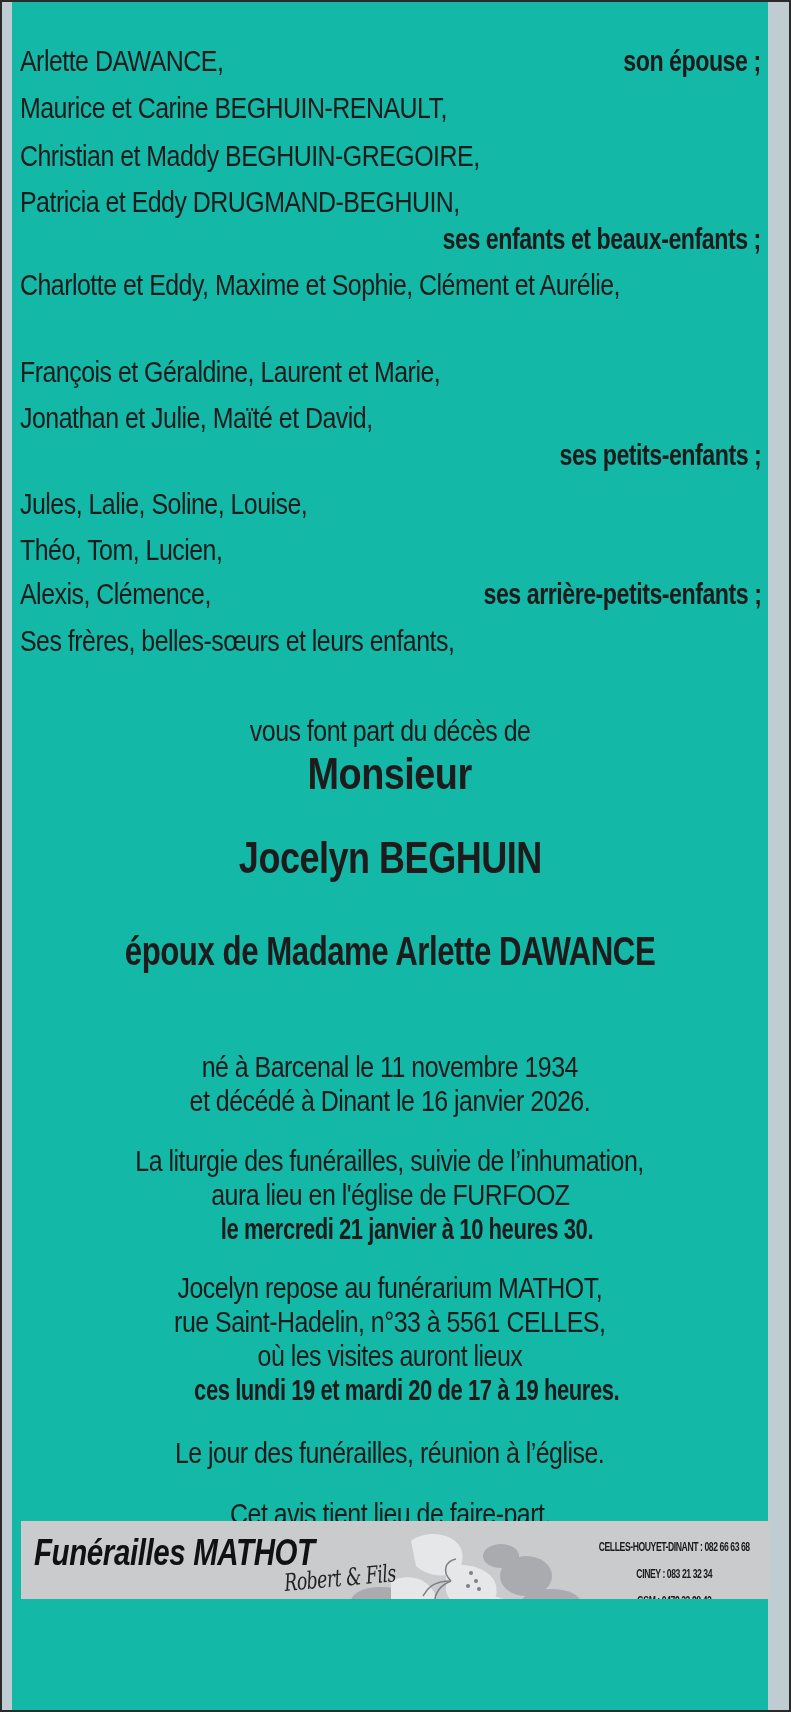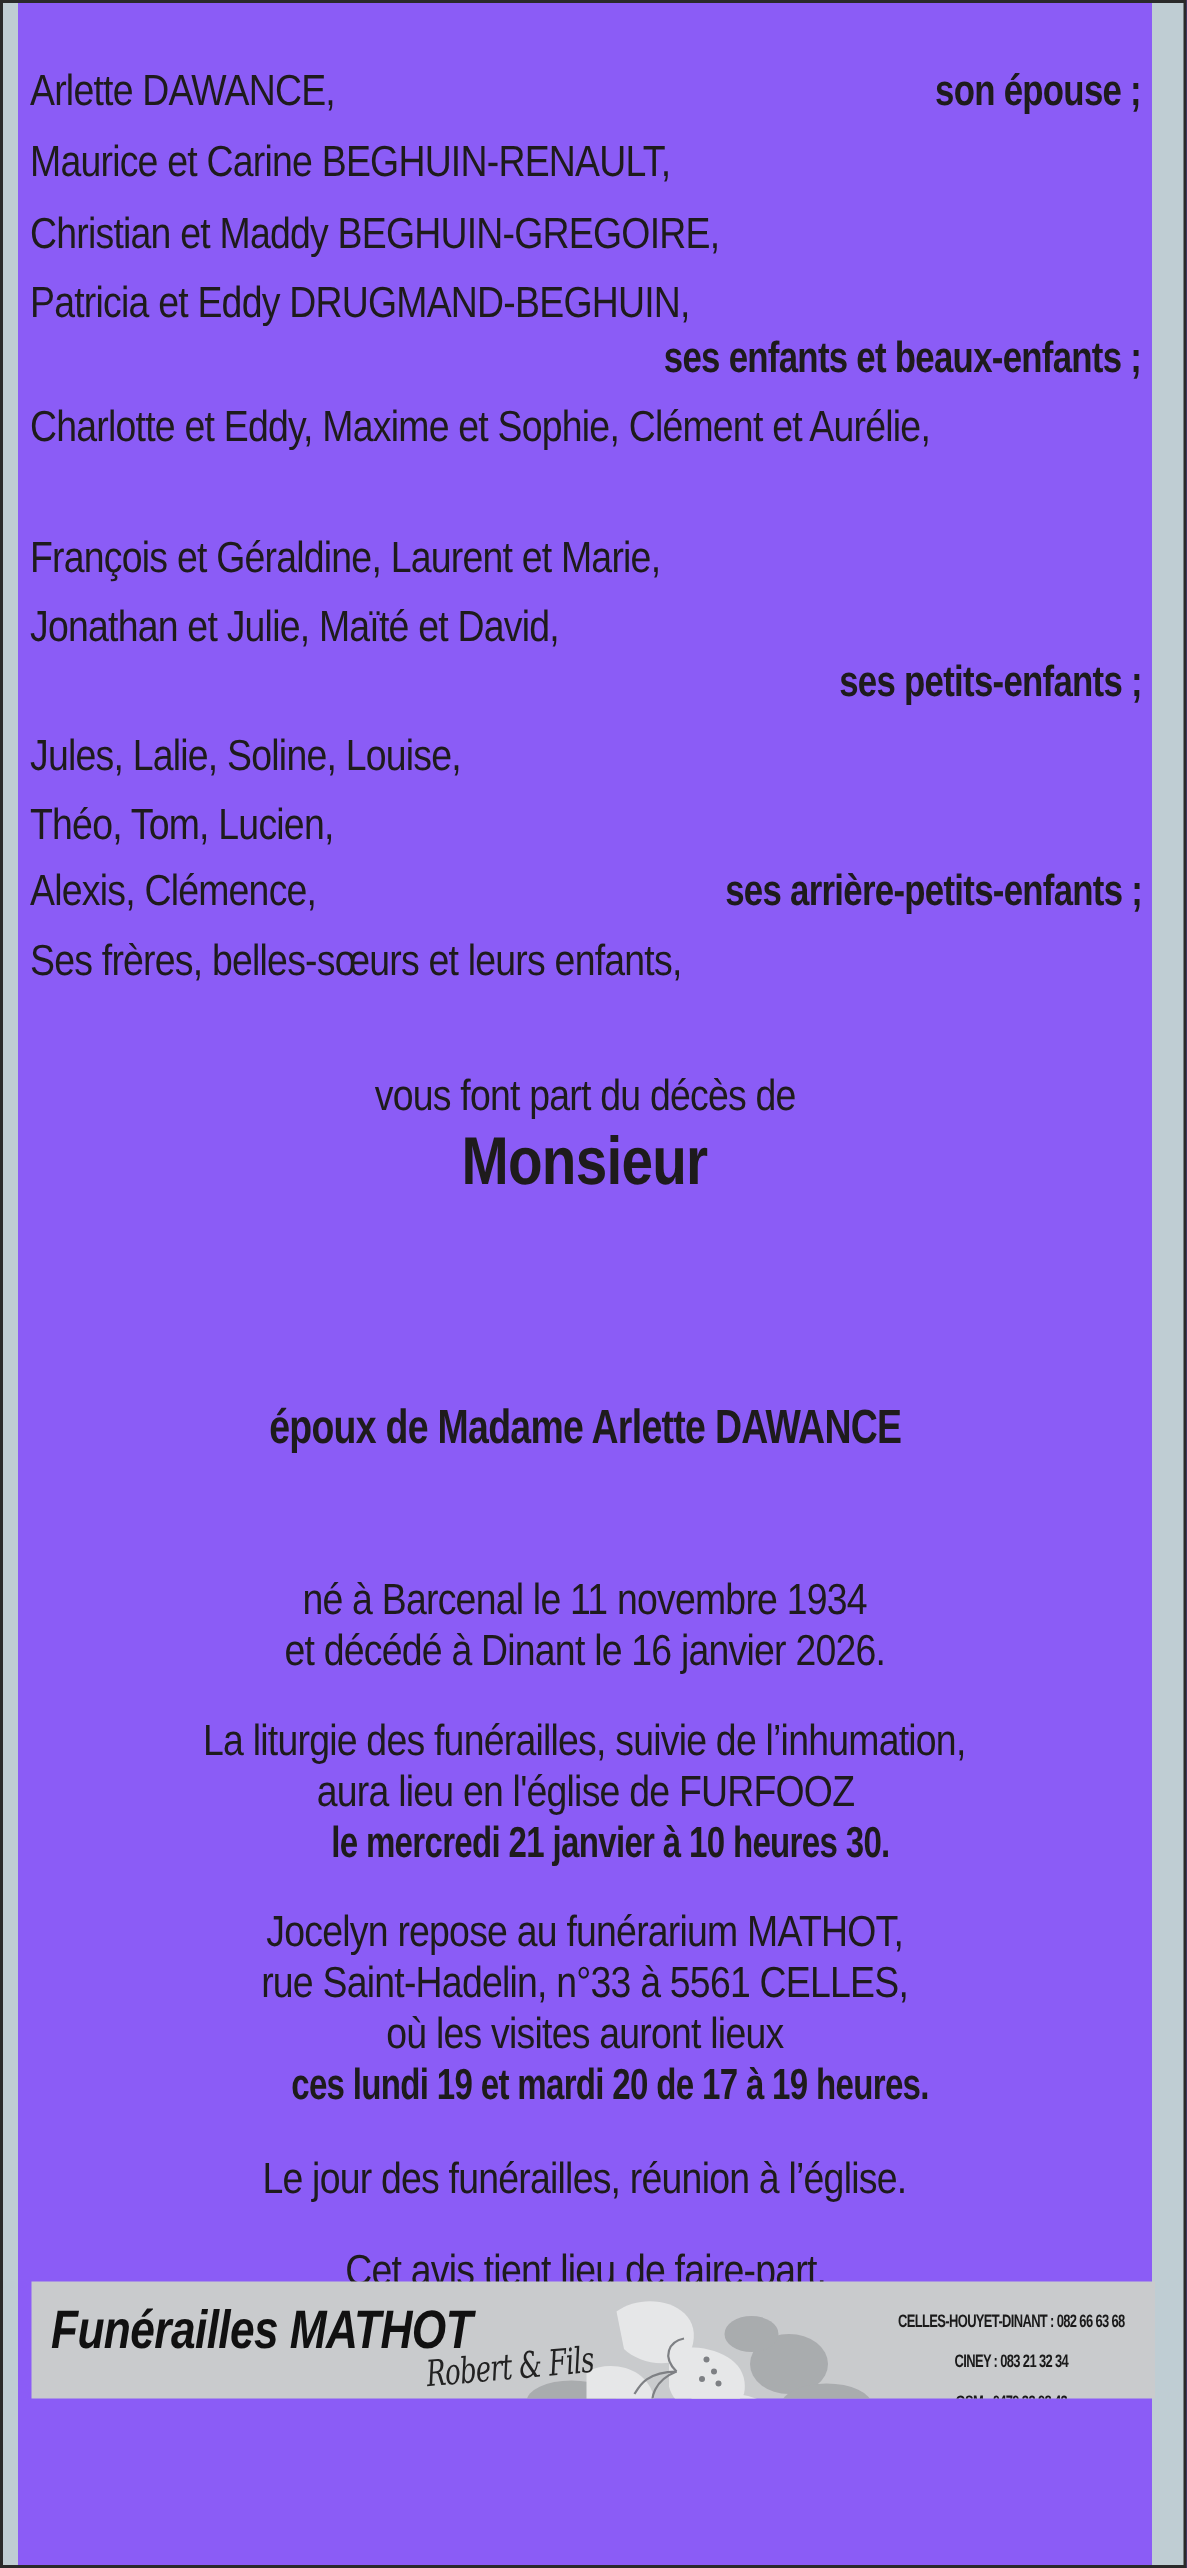--- a/index.html
+++ b/index.html
@@ -12,21 +12,21 @@
     .frame {
       position: absolute;
       left: 2px; top: 2px;
       width: 787px; height: 1708px;
       background: #bfcdd3;
     }
     .paper {
       position: absolute;
       left: 10px; top: 0;
       width: 756px; height: 1708px;
-      background: #8b5cf6;
+      background: #14b8a6;
       color: #1e1b1c;
       font-family: "Liberation Sans Narrow", "Liberation Sans", sans-serif;
     }
     .txt {
       font-family: "Liberation Sans", sans-serif;
       font-stretch: condensed;
       letter-spacing: -0.6px;
     }
     .line {
       position: absolute;
@@ -57,21 +57,21 @@
       display: inline-block;
       transform-origin: center top;
     }
     .title {
       font-weight: bold;
       font-size: 45px;
       line-height: 76px;
     }
     .subtitle {
       font-weight: bold;
-      font-size: 32px;
+      font-size: 40px;
       line-height: 38px;
       text-decoration: underline;
     }
     .body {
       font-size: 29px;
       line-height: 34px;
       margin-top: 44px;
     }
     .bold { font-weight: bold; padding-left: 34px; }
     .ref {
@@ -159,20 +159,21 @@
 
     <div class="line" style="top:485px">Jules, Lalie, Soline, Louise,</div>
     <div class="line" style="top:531px">Théo, Tom, Lucien,</div>
     <div class="line" style="top:575px">Alexis, Clémence,</div>
     <div class="rlabel" style="top:575px">ses arrière-petits-enfants ;</div>
 
     <div class="line" style="top:622px">Ses frères, belles-sœurs et leurs enfants,</div>
     <div class="cline body" style="top:668px"><span style="transform:scaleX(0.86)">vous font part du décès de</span></div>
 
     <div class="cline title" style="top:734px"><span style="transform:scaleX(0.84)">Monsieur</span></div>
+    <div class="cline title" style="top:818px"><span style="transform:scaleX(0.80)">Jocelyn BEGHUIN</span></div>
     <div class="cline subtitle" style="top:930px"><span style="transform:scaleX(0.78)">époux de Madame Arlette DAWANCE</span></div>
 
     <div class="cline body" style="top:1004px"><span style="transform:scaleX(0.86)">né à Barcenal le 11 novembre 1934</span></div>
     <div class="cline body" style="top:1038px"><span style="transform:scaleX(0.86)">et décédé à Dinant le 16 janvier 2026.</span></div>
 
     <div class="cline body" style="top:1098px"><span style="transform:scaleX(0.86)">La liturgie des funérailles, suivie de l’inhumation,</span></div>
     <div class="cline body" style="top:1132px"><span style="transform:scaleX(0.86)">aura lieu en l'église de FURFOOZ</span></div>
     <div class="cline body bold" style="top:1166px"><span style="transform:scaleX(0.76)">le mercredi 21 janvier à 10 heures 30.</span></div>
 
     <div class="cline body" style="top:1225px"><span style="transform:scaleX(0.86)">Jocelyn repose au funérarium MATHOT,</span></div>

